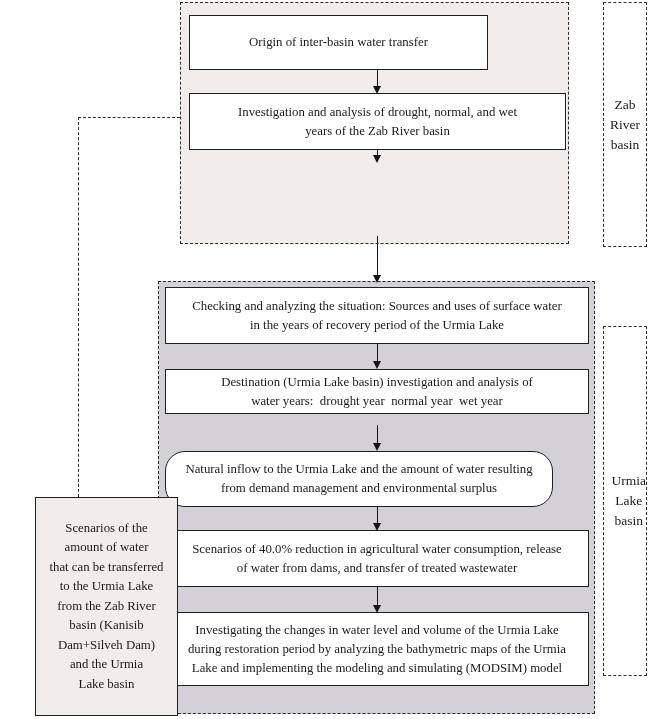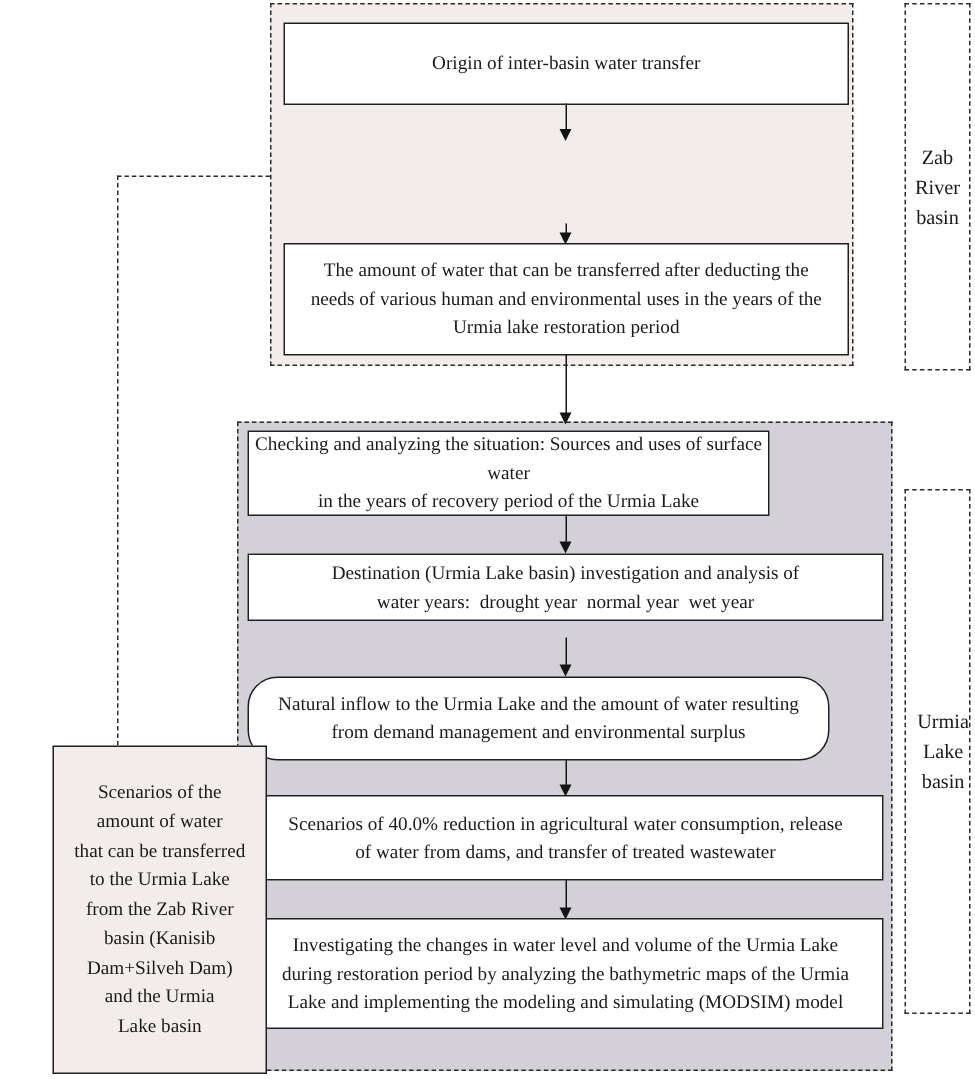--- a/index.html
+++ b/index.html
@@ -11,24 +11,24 @@
   .region { position:absolute; box-sizing:border-box; border:1.3px dashed #2b2b2b; }
   .region-zab   { left:180px; top:2px;   width:389px; height:242px; background:#f2edea; }
   .region-urmia { left:158px; top:281px; width:437px; height:433px; background:#d3d1d7; }
 
   .node {
     position:absolute; box-sizing:border-box; background:#ffffff;
     border:1.3px solid #1f1f1f; display:flex; align-items:center; justify-content:center;
     text-align:center; font-size:12.8px; line-height:19px; padding:1px 3px;
   }
   .node span { white-space:pre-wrap; }
-  .node-1 { left:189px; top:15px;  width:377px; height:55px; }
+  .node-1 { left:189px; top:15px;  width:299px; height:55px; }
   .node-2 { left:189px; top:93px;  width:377px; height:57px; }
   .node-3 { left:189px; top:162px; width:377px; height:75px; }
-  .node-4 { left:165px; top:287px; width:348px; height:57px; }
+  .node-4 { left:165px; top:287px; width:424px; height:57px; }
   .node-5 { left:165px; top:369px; width:424px; height:45px; }
   .node-6 { left:165px; top:451px; width:388px; height:56px;border-radius:20px; }
   .node-7 { left:165px; top:530px; width:424px; height:57px; }
   .node-8 { left:165px; top:612px; width:424px; height:74px; }
 
   .arrow { position:absolute; left:372px; width:11px; }
   .arrow::before {
     content:""; position:absolute; left:4.8px; top:0; bottom:5px;
     width:1.4px; background:#141414;
   }
@@ -76,27 +76,26 @@
   <div class="region region-urmia"></div>
 
   <div class="dash-h"></div>
   <div class="dash-v"></div>
 
   <div class="node node-1">
     <span>Origin of inter-basin water transfer</span>
   </div>
   <div class="arrow arrow-1"></div>
 
+  <div class="node node-2">
+    <span>Investigation and analysis of drought, normal, and wet
+years of the Zab River basin</span>
+  </div>
   <div class="arrow arrow-2"></div>
 
-  <div class="node node-3">
-    <span>The amount of water that can be transferred after deducting the
-needs of various human and environmental uses in the years of the
-Urmia lake restoration period</span>
-  </div>
   <div class="arrow arrow-3"></div>
 
   <div class="node node-4">
     <span>Checking and analyzing the situation: Sources and uses of surface water
 in the years of recovery period of the Urmia Lake</span>
   </div>
   <div class="arrow arrow-4"></div>
 
   <div class="node node-5">
     <span>Destination (Urmia Lake basin) investigation and analysis of

